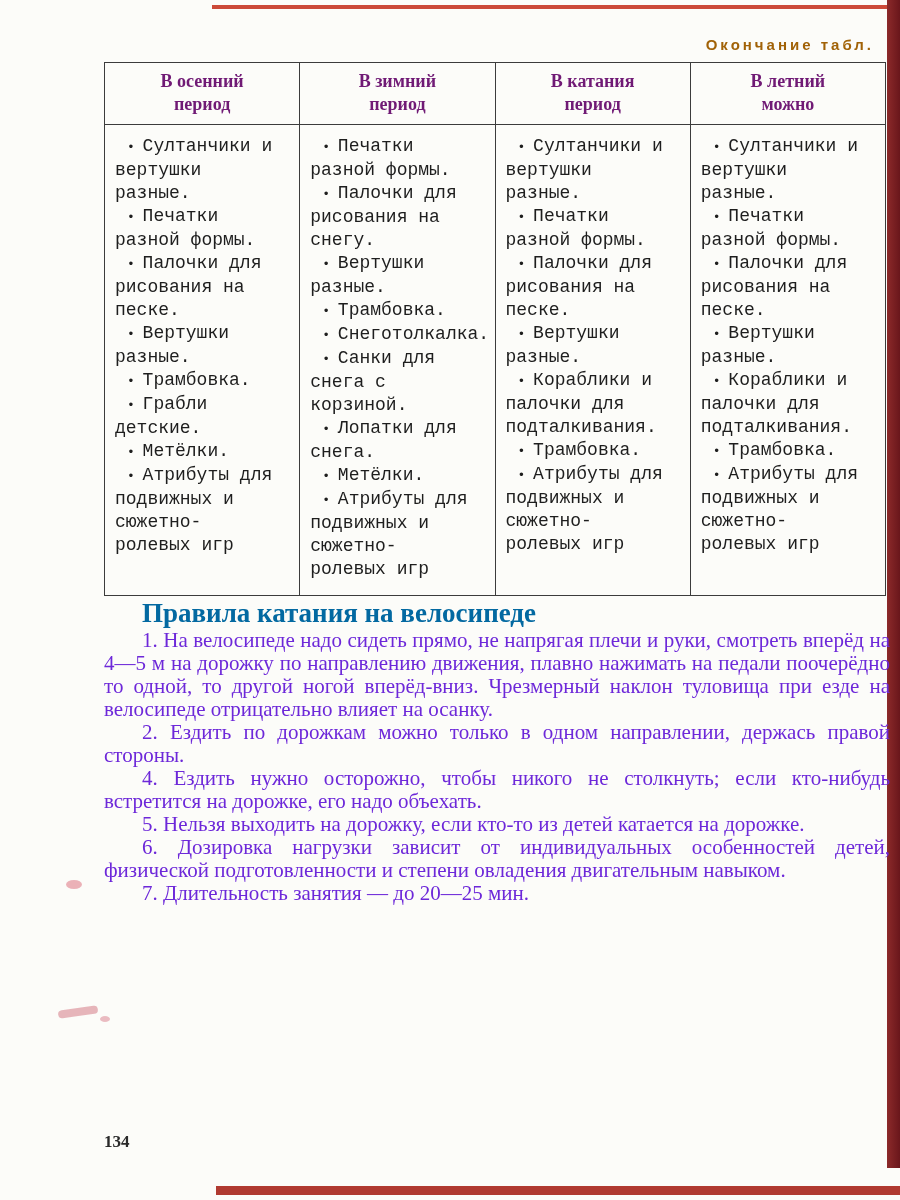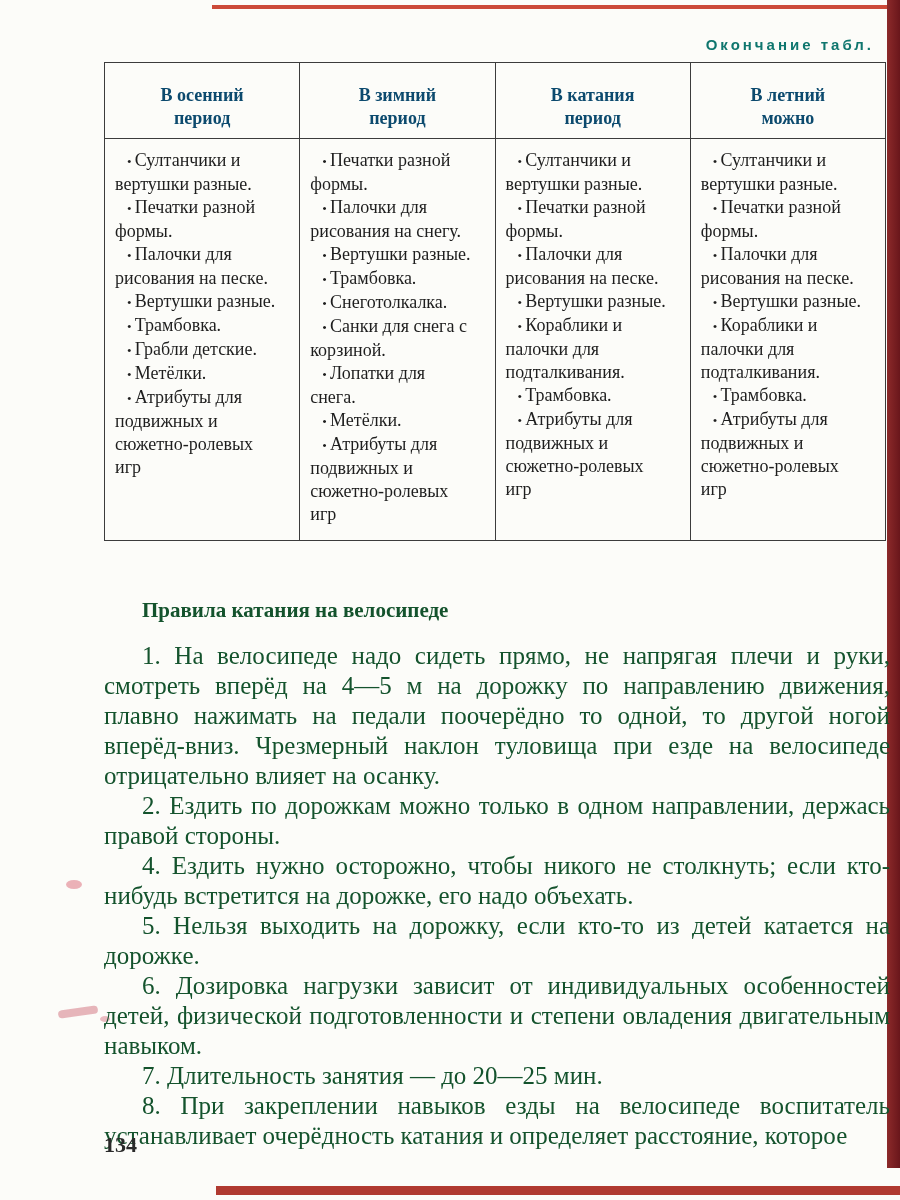--- a/index.html
+++ b/index.html
@@ -16,49 +16,49 @@
   .edge-right  { position:absolute; right:0; top:0; width:13px; height:1168px;
                  background:linear-gradient(to left,#69161b,#8c2a2a); }
   .edge-bottom { position:absolute; left:216px; top:1186px; width:684px; height:9px; background:#b03a31; }
   .smudge1 { position:absolute; left:66px;  top:880px;  width:16px; height:9px;  background:#e7a3ac; border-radius:50%; opacity:.85; }
   .smudge2 { position:absolute; left:58px;  top:1008px; width:40px; height:8px;  background:#dd97a0; border-radius:4px; opacity:.7; transform:rotate(-8deg); }
   .smudge3 { position:absolute; left:100px; top:1016px; width:10px; height:6px;  background:#e2a0a9; border-radius:50%; opacity:.7; }
 
   .continuation {
     position:absolute; top:36px; right:26px;
     font-family:"Liberation Sans", sans-serif;
-    font-size:15px; font-weight:bold; letter-spacing:3px; color:#0f766e;
+    font-size:15px; font-weight:bold; letter-spacing:3px; color:#a16207;
   }
 
   .season-table {
     position:absolute; left:104px; top:62px; width:782px;
     border-collapse:collapse; table-layout:fixed;
   }
   .season-table th, .season-table td { border:1px solid #3c3c3c; vertical-align:top; }
   .season-table th {
-    font-size:18px; font-weight:bold; color:#0c4a6e;
-    text-align:center; padding:21px 4px 9px; white-space:pre-line; line-height:1.25;
+    font-size:18px; font-weight:bold; color:#701a75;
+    text-align:center; padding:7px 4px 9px; white-space:pre-line; line-height:1.25;
   }
-  .season-table td { padding:10px 24px 14px 10px; font-size:18px; line-height:23px; }
+  .season-table td { padding:10px 24px 14px 10px; font-size:18px; line-height:23px;font-family:Liberation Mono, monospace; }
   .t-item { text-indent:12px; }
   .t-item::before { content:"\2022\00a0"; font-size:13px; }
 
   .text-block { position:absolute; left:104px; top:598px; width:786px; }
   .sec-title {
-    font-size:21px; font-weight:bold; color:#14532d;
-    text-indent:38px; margin-bottom:18px;
+    font-size:27px; font-weight:bold; color:#0369a1;
+    text-indent:38px; 
   }
   .text-block p {
-    font-size:25px; line-height:30px; text-align:justify;
-    text-indent:38px; color:#14532d;
+    font-size:21px; line-height:23px; text-align:justify;
+    text-indent:38px; color:#6d28d9;
   }
 
   .page-num {
     position:absolute; left:104px; top:1132px;
-    font-size:22px; font-weight:bold; color:#2a2a2a;
+    font-size:17px; font-weight:bold; color:#2a2a2a;
   }
 </style>
 </head>
 <body>
 
 <div class="page">
 
   <div class="edge-top"></div>
   <div class="edge-right"></div>
   <div class="edge-bottom"></div>
@@ -127,18 +127,17 @@
   </table>
 
   <div class="text-block">
     <div class="sec-title">Правила катания на велосипеде</div>
     <p>1. На велосипеде надо сидеть прямо, не напрягая плечи и руки, смотреть вперёд на 4—5 м на дорожку по направлению движения, плавно нажимать на педали поочерёдно то одной, то другой ногой вперёд-вниз. Чрезмерный наклон туловища при езде на велосипеде отрицательно влияет на осанку.</p>
     <p>2. Ездить по дорожкам можно только в одном направлении, держась правой стороны.</p>
     <p>4. Ездить нужно осторожно, чтобы никого не столкнуть; если кто-нибудь встретится на дорожке, его надо объехать.</p>
     <p>5. Нельзя выходить на дорожку, если кто-то из детей катается на дорожке.</p>
     <p>6. Дозировка нагрузки зависит от индивидуальных особенностей детей, физической подготовленности и степени овладения двигательным навыком.</p>
     <p>7. Длительность занятия — до 20—25 мин.</p>
-    <p>8. При закреплении навыков езды на велосипеде воспитатель устанавливает очерёдность катания и определяет расстояние, которое</p>
   </div>
 
   <div class="page-num">134</div>
 
 </div>
 
 </body></html>

